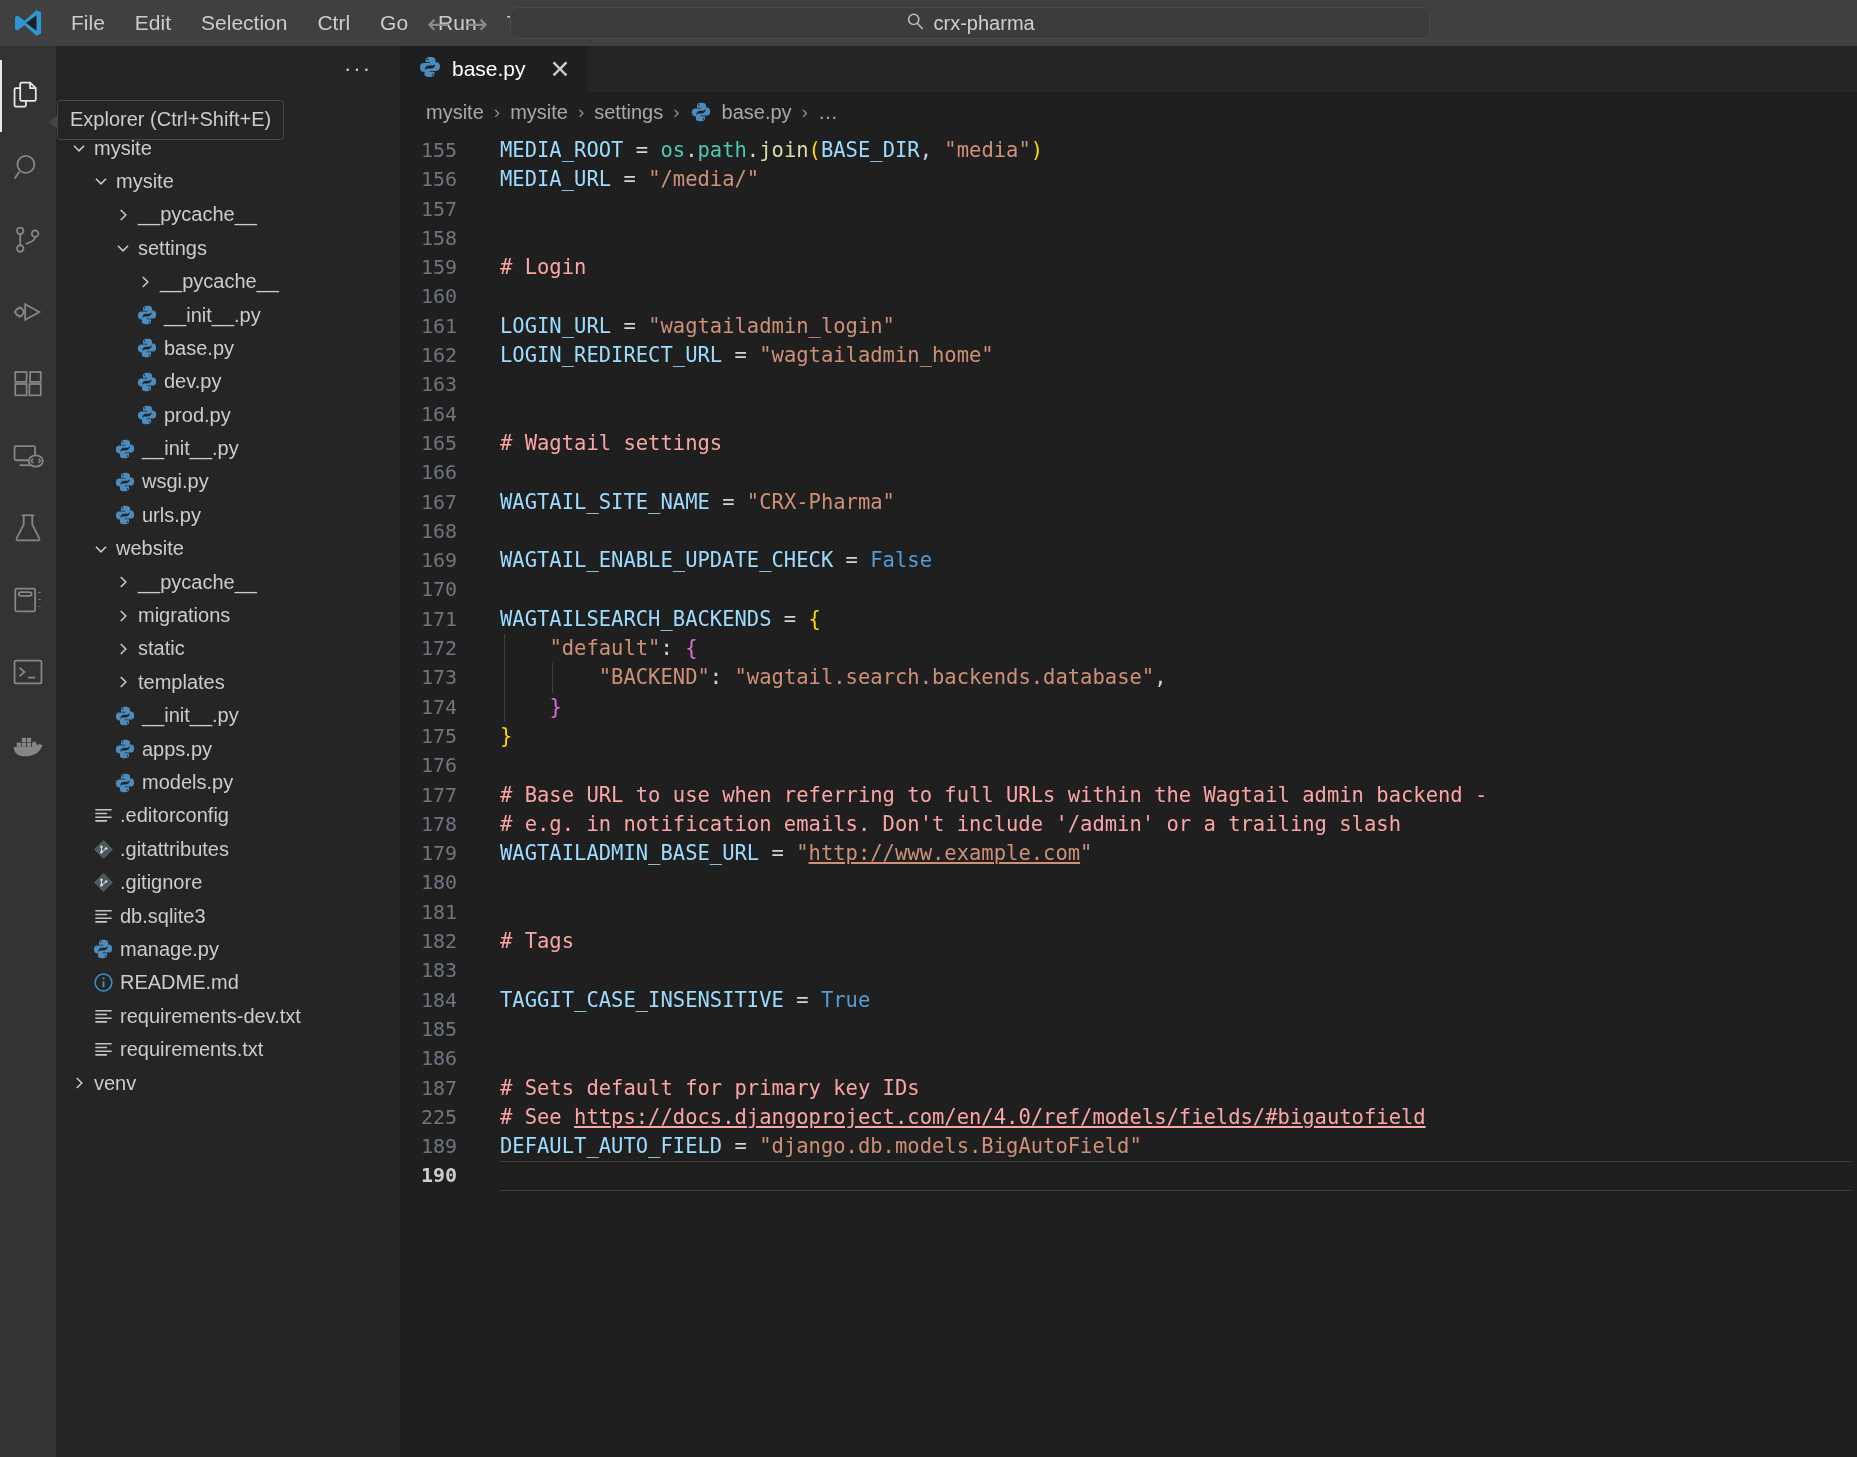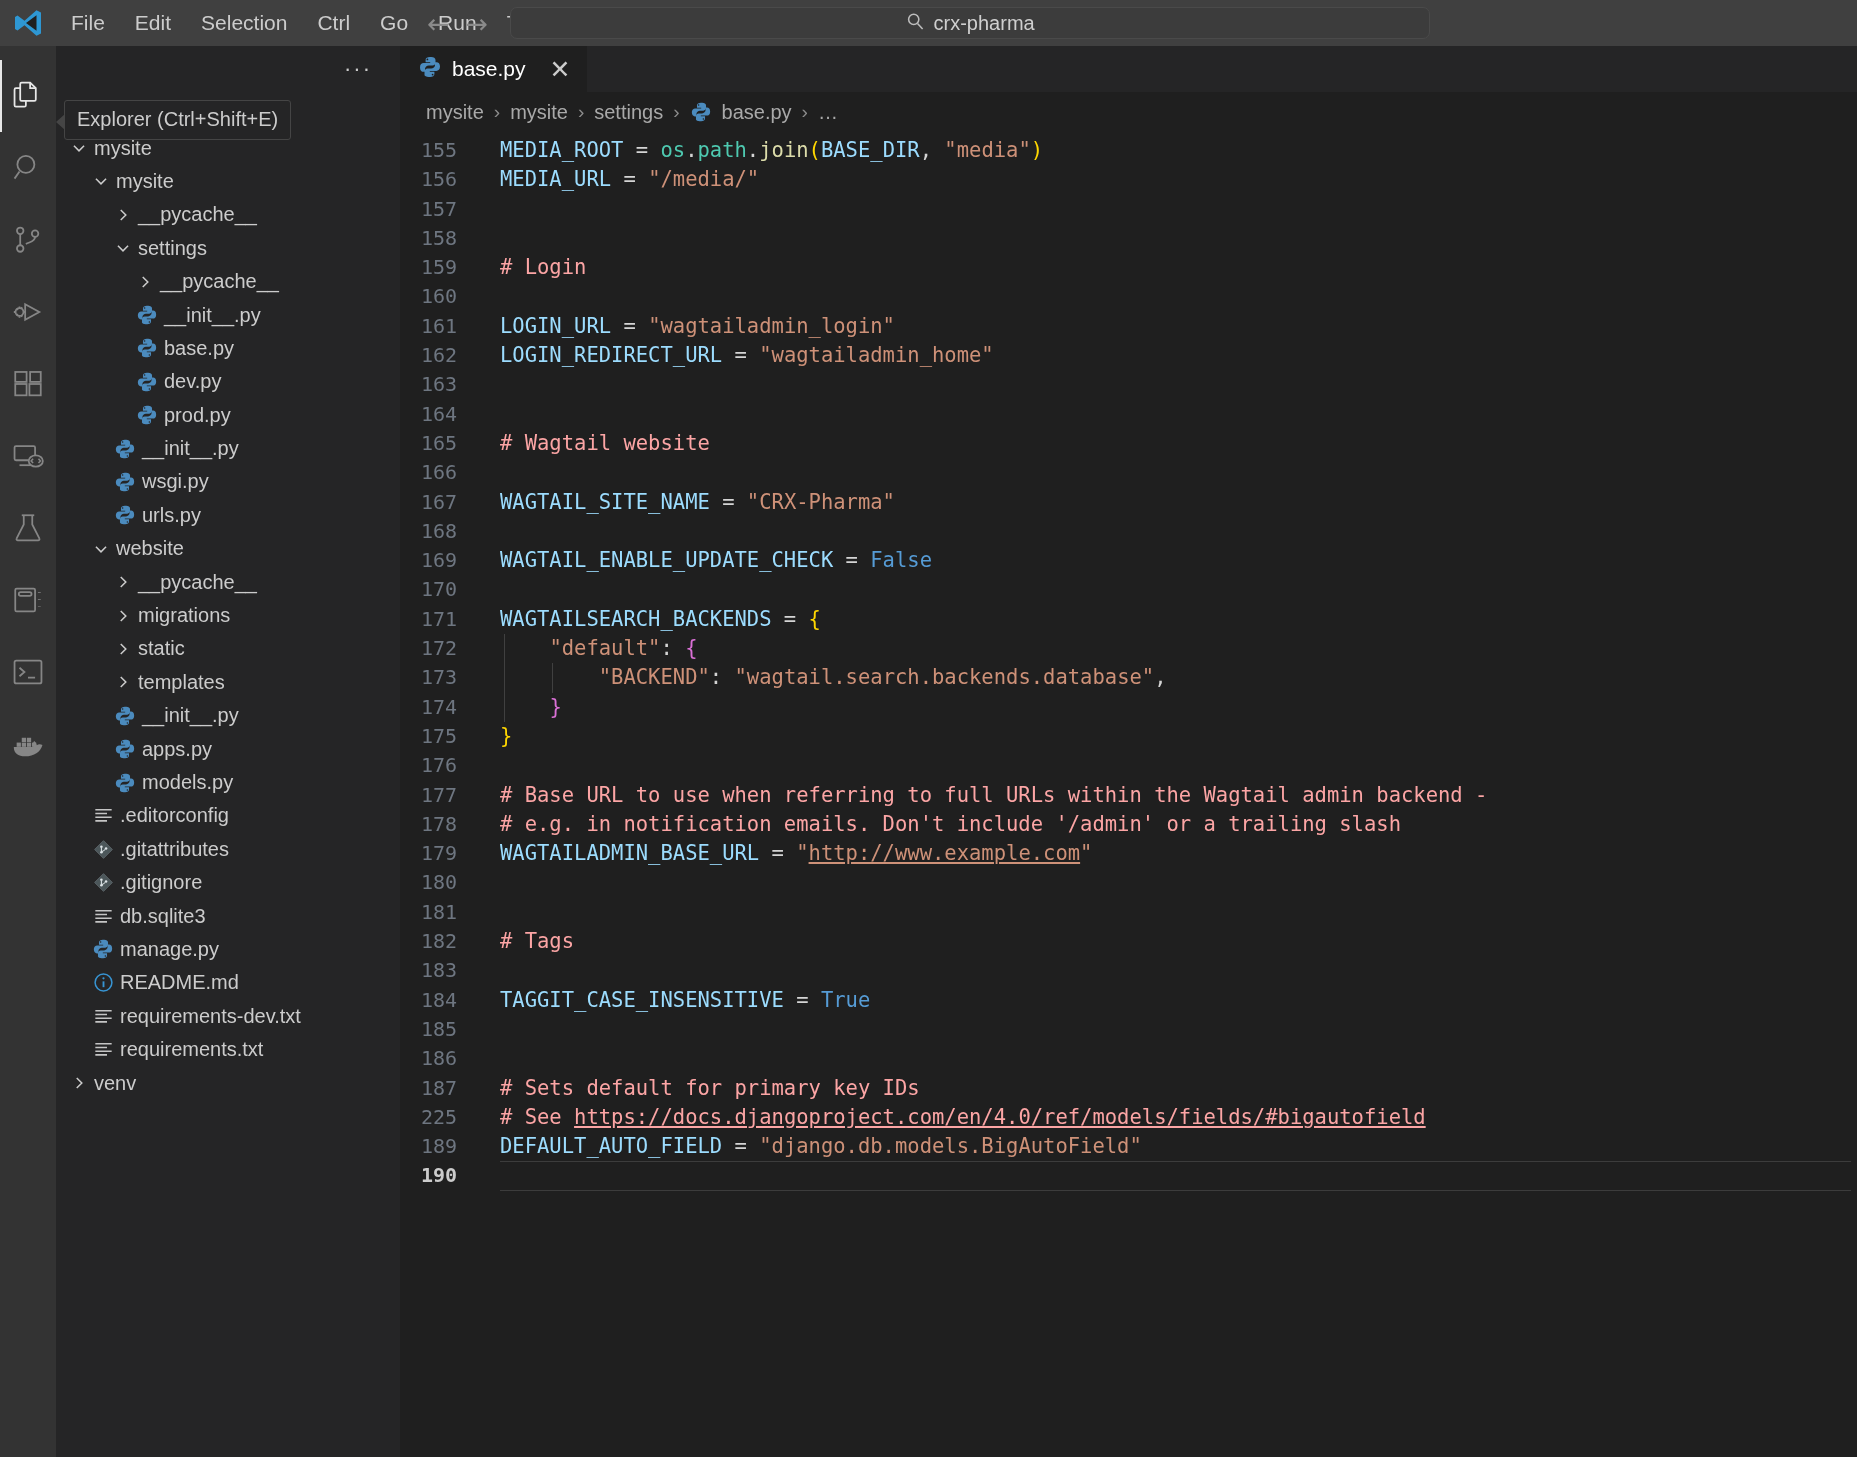--- a/index.html
+++ b/index.html
@@ -74,21 +74,21 @@
     background: #252526;
     display:flex; flex-direction: column;
     position: relative;
   }
   .sidebar-header {
     height: 46px; display:flex; align-items:center;
     justify-content: flex-end; padding-right: 28px;
   }
   .dots { color:#cccccc; font-size: 22px; letter-spacing: 2px; line-height:1; }
   .tooltip {
-    position: absolute; left: 8px; top: 54px;
+    position: absolute; left: 1px; top: 54px;
     background: #252526;
     border: 1px solid #454545;
     color: #cccccc;
     font-size: 20px;
     padding: 7px 12px 8px 12px;
     border-radius: 3px;
     white-space: nowrap;
     z-index: 40;
   }
   .tooltip::before {
@@ -645,21 +645,21 @@
             <div class="cline"><span class="lnum">155</span><span class="ctext"><span class="t-var">MEDIA_ROOT</span><span class="t-op"> </span><span class="t-op">=</span><span class="t-op"> </span><span class="t-mod">os</span><span class="t-op">.</span><span class="t-mod">path</span><span class="t-op">.</span><span class="t-fn">join</span><span class="t-b1">(</span><span class="t-var">BASE_DIR</span><span class="t-op">,</span><span class="t-op"> </span><span class="t-str">"media"</span><span class="t-b1">)</span></span></div>
             <div class="cline"><span class="lnum">156</span><span class="ctext"><span class="t-var">MEDIA_URL</span><span class="t-op"> = </span><span class="t-str">"/media/"</span></span></div>
             <div class="cline"><span class="lnum">157</span><span class="ctext"></span></div>
             <div class="cline"><span class="lnum">158</span><span class="ctext"></span></div>
             <div class="cline"><span class="lnum">159</span><span class="ctext"><span class="t-com"># Login</span></span></div>
             <div class="cline"><span class="lnum">160</span><span class="ctext"></span></div>
             <div class="cline"><span class="lnum">161</span><span class="ctext"><span class="t-var">LOGIN_URL</span><span class="t-op"> = </span><span class="t-str">"wagtailadmin_login"</span></span></div>
             <div class="cline"><span class="lnum">162</span><span class="ctext"><span class="t-var">LOGIN_REDIRECT_URL</span><span class="t-op"> = </span><span class="t-str">"wagtailadmin_home"</span></span></div>
             <div class="cline"><span class="lnum">163</span><span class="ctext"></span></div>
             <div class="cline"><span class="lnum">164</span><span class="ctext"></span></div>
-            <div class="cline"><span class="lnum">165</span><span class="ctext"><span class="t-com"># Wagtail website</span></span></div>
+            <div class="cline"><span class="lnum">165</span><span class="ctext"><span class="t-com"># Wagtail settings</span></span></div>
             <div class="cline"><span class="lnum">166</span><span class="ctext"></span></div>
             <div class="cline"><span class="lnum">167</span><span class="ctext"><span class="t-var">WAGTAIL_SITE_NAME</span><span class="t-op"> = </span><span class="t-str">"CRX-Pharma"</span></span></div>
             <div class="cline"><span class="lnum">168</span><span class="ctext"></span></div>
             <div class="cline"><span class="lnum">169</span><span class="ctext"><span class="t-var">WAGTAIL_ENABLE_UPDATE_CHECK</span><span class="t-op"> = </span><span class="t-kw">False</span></span></div>
             <div class="cline"><span class="lnum">170</span><span class="ctext"></span></div>
             <div class="cline"><span class="lnum">171</span><span class="ctext"><span class="t-var">WAGTAILSEARCH_BACKENDS</span><span class="t-op"> = </span><span class="t-b1">{</span></span></div>
             <div class="cline" style="position: relative;"><span class="lnum">172</span><span class="ctext"><span class="t-op">    </span><span class="t-str">"default"</span><span class="t-op">: </span><span class="t-b2">{</span></span><span style="position: absolute; left: 104px; top: 0px; bottom: 0px; border-left: 1px solid rgb(64, 64, 64);"></span></div>
             <div class="cline" style="position: relative;"><span class="lnum">173</span><span class="ctext"><span class="t-op">        </span><span class="t-str">"BACKEND"</span><span class="t-op">: </span><span class="t-str">"wagtail.search.backends.database"</span><span class="t-op">,</span></span><span style="position: absolute; left: 104px; top: 0px; bottom: 0px; border-left: 1px solid rgb(64, 64, 64);"></span><span style="position: absolute; left: 152px; top: 0px; bottom: 0px; border-left: 1px solid rgb(64, 64, 64);"></span></div>
             <div class="cline" style="position: relative;"><span class="lnum">174</span><span class="ctext"><span class="t-op">    </span><span class="t-b2">}</span></span><span style="position: absolute; left: 104px; top: 0px; bottom: 0px; border-left: 1px solid rgb(64, 64, 64);"></span></div>
             <div class="cline"><span class="lnum">175</span><span class="ctext"><span class="t-b1">}</span></span></div>

